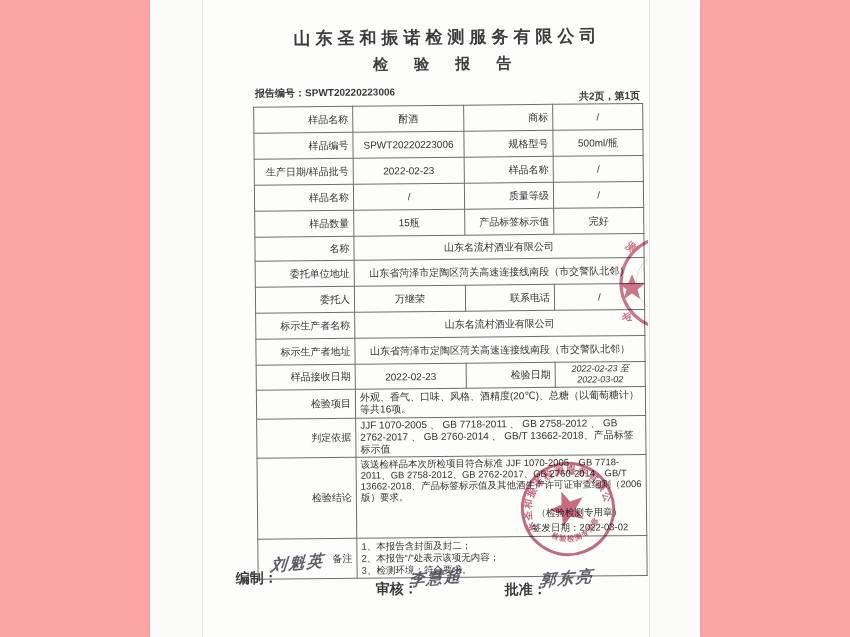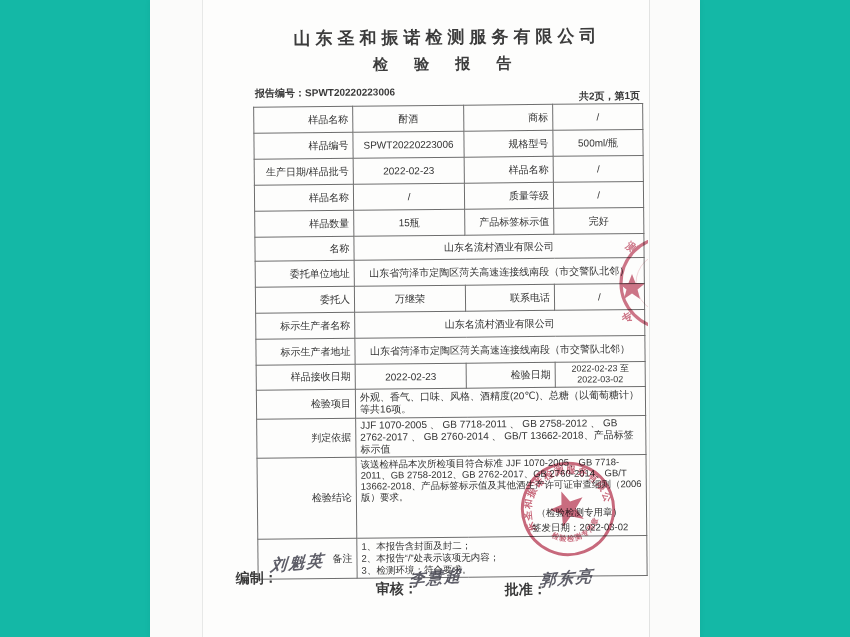--- a/index.html
+++ b/index.html
@@ -1,29 +1,29 @@
 <!DOCTYPE html>
 <html><head>
 <meta charset="utf-8">
 <style>
   html,body{margin:0;padding:0;background:#edefee;font-family:"Liberation Sans","DejaVu Sans",sans-serif;}
-  .canvas{position:relative;width:850px;height:637px;background:#14b8a6;overflow:hidden;}
+  .canvas{position:relative;width:850px;height:637px;background:#fca5a5;overflow:hidden;}
   .page{position:absolute;left:150px;top:0;width:550px;height:637px;background:#fbfbfa;box-shadow:0 0 6px rgba(0,0,0,0.06);}
   .paper{position:absolute;left:52px;top:0;width:446px;height:637px;background:#fdfdfc;border-left:1px solid #e7e8e7;border-right:1px solid #e2e3e2;}
   .scan{position:absolute;left:0;top:0;width:850px;height:637px;transform:rotate(-0.55deg);transform-origin:430px 300px;color:#323232;}
   .title1{position:absolute;left:255px;top:26px;width:390px;text-align:center;font-size:17px;font-weight:bold;letter-spacing:5px;color:#3c3c3c;}
   .title2{position:absolute;left:255px;top:55px;width:390px;text-align:center;font-size:15px;font-weight:bold;letter-spacing:11px;color:#3c3c3c;}
   .repno{position:absolute;left:257px;top:85px;font-size:10px;font-weight:bold;color:#3a3a3a;}
   .pageinfo{position:absolute;left:255px;top:91px;width:387px;text-align:right;font-size:10px;font-weight:bold;color:#3a3a3a;}
   table.rep{position:absolute;left:255px;top:105px;width:389px;border-collapse:collapse;table-layout:fixed;}
   table.rep td{border:1px solid #6e6e6e;font-size:10px;color:#333;padding:1px 4px;vertical-align:middle;overflow:hidden;}
   td.lbl{text-align:right;}
   td.val{text-align:center;}
   td.valL{text-align:left;}
-  .small2{font-size:9px;line-height:11px;}
+  .small2{font-size:9px;line-height:11px;font-style:italic;}
   .concl-wrap{position:relative;}
   .concl-text{font-size:9.5px;line-height:11px;text-align:left;}
   .concl-stamp-note{font-size:9.5px;text-align:right;padding-right:20px;margin-top:6px;}
   .concl-date{font-size:9.5px;text-align:right;padding-right:14px;margin-top:2px;}
   .remark-line{font-size:9.5px;line-height:12px;text-align:left;}
   .sig-label{position:absolute;font-size:14px;font-weight:bold;color:#3a3a3a;}
   .sig-hand{position:absolute;font-size:16px;color:#42424e;font-style:italic;transform:rotate(-5deg) skewX(-10deg);letter-spacing:2px;font-weight:bold;opacity:.85;}
   .stamp-main{position:absolute;left:518px;top:460px;width:100px;height:98px;mix-blend-mode:multiply;opacity:.88;transform:rotate(-21deg);}
   .stamp-edge-clip{position:absolute;left:612px;top:234px;width:36px;height:98px;overflow:hidden;mix-blend-mode:multiply;opacity:.85;}
   .stamp-edge-clip svg{position:absolute;left:0;top:0;}

